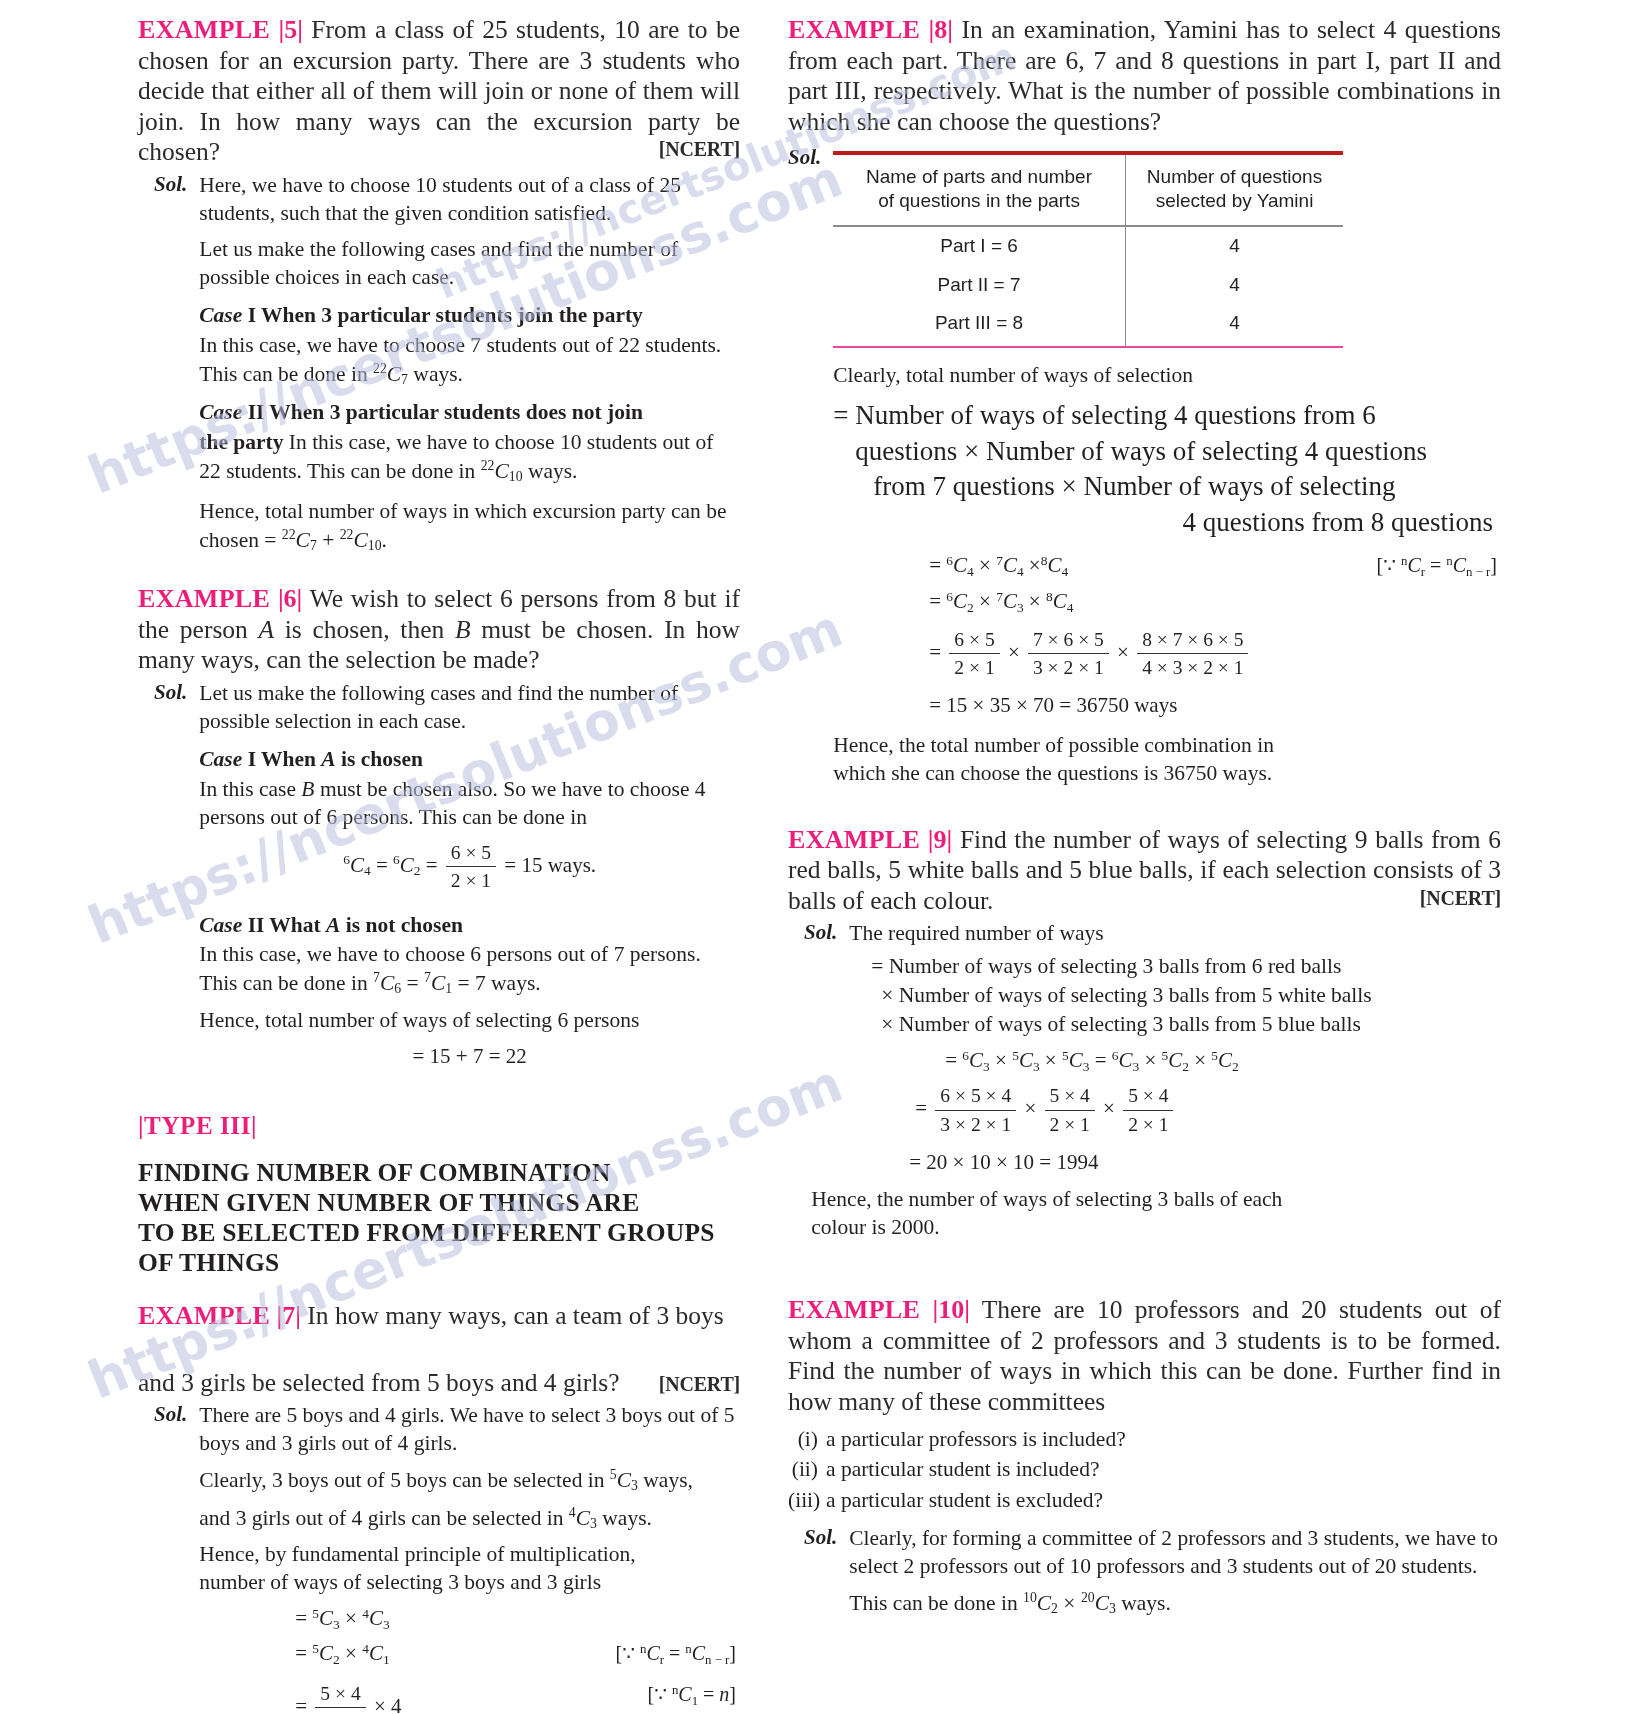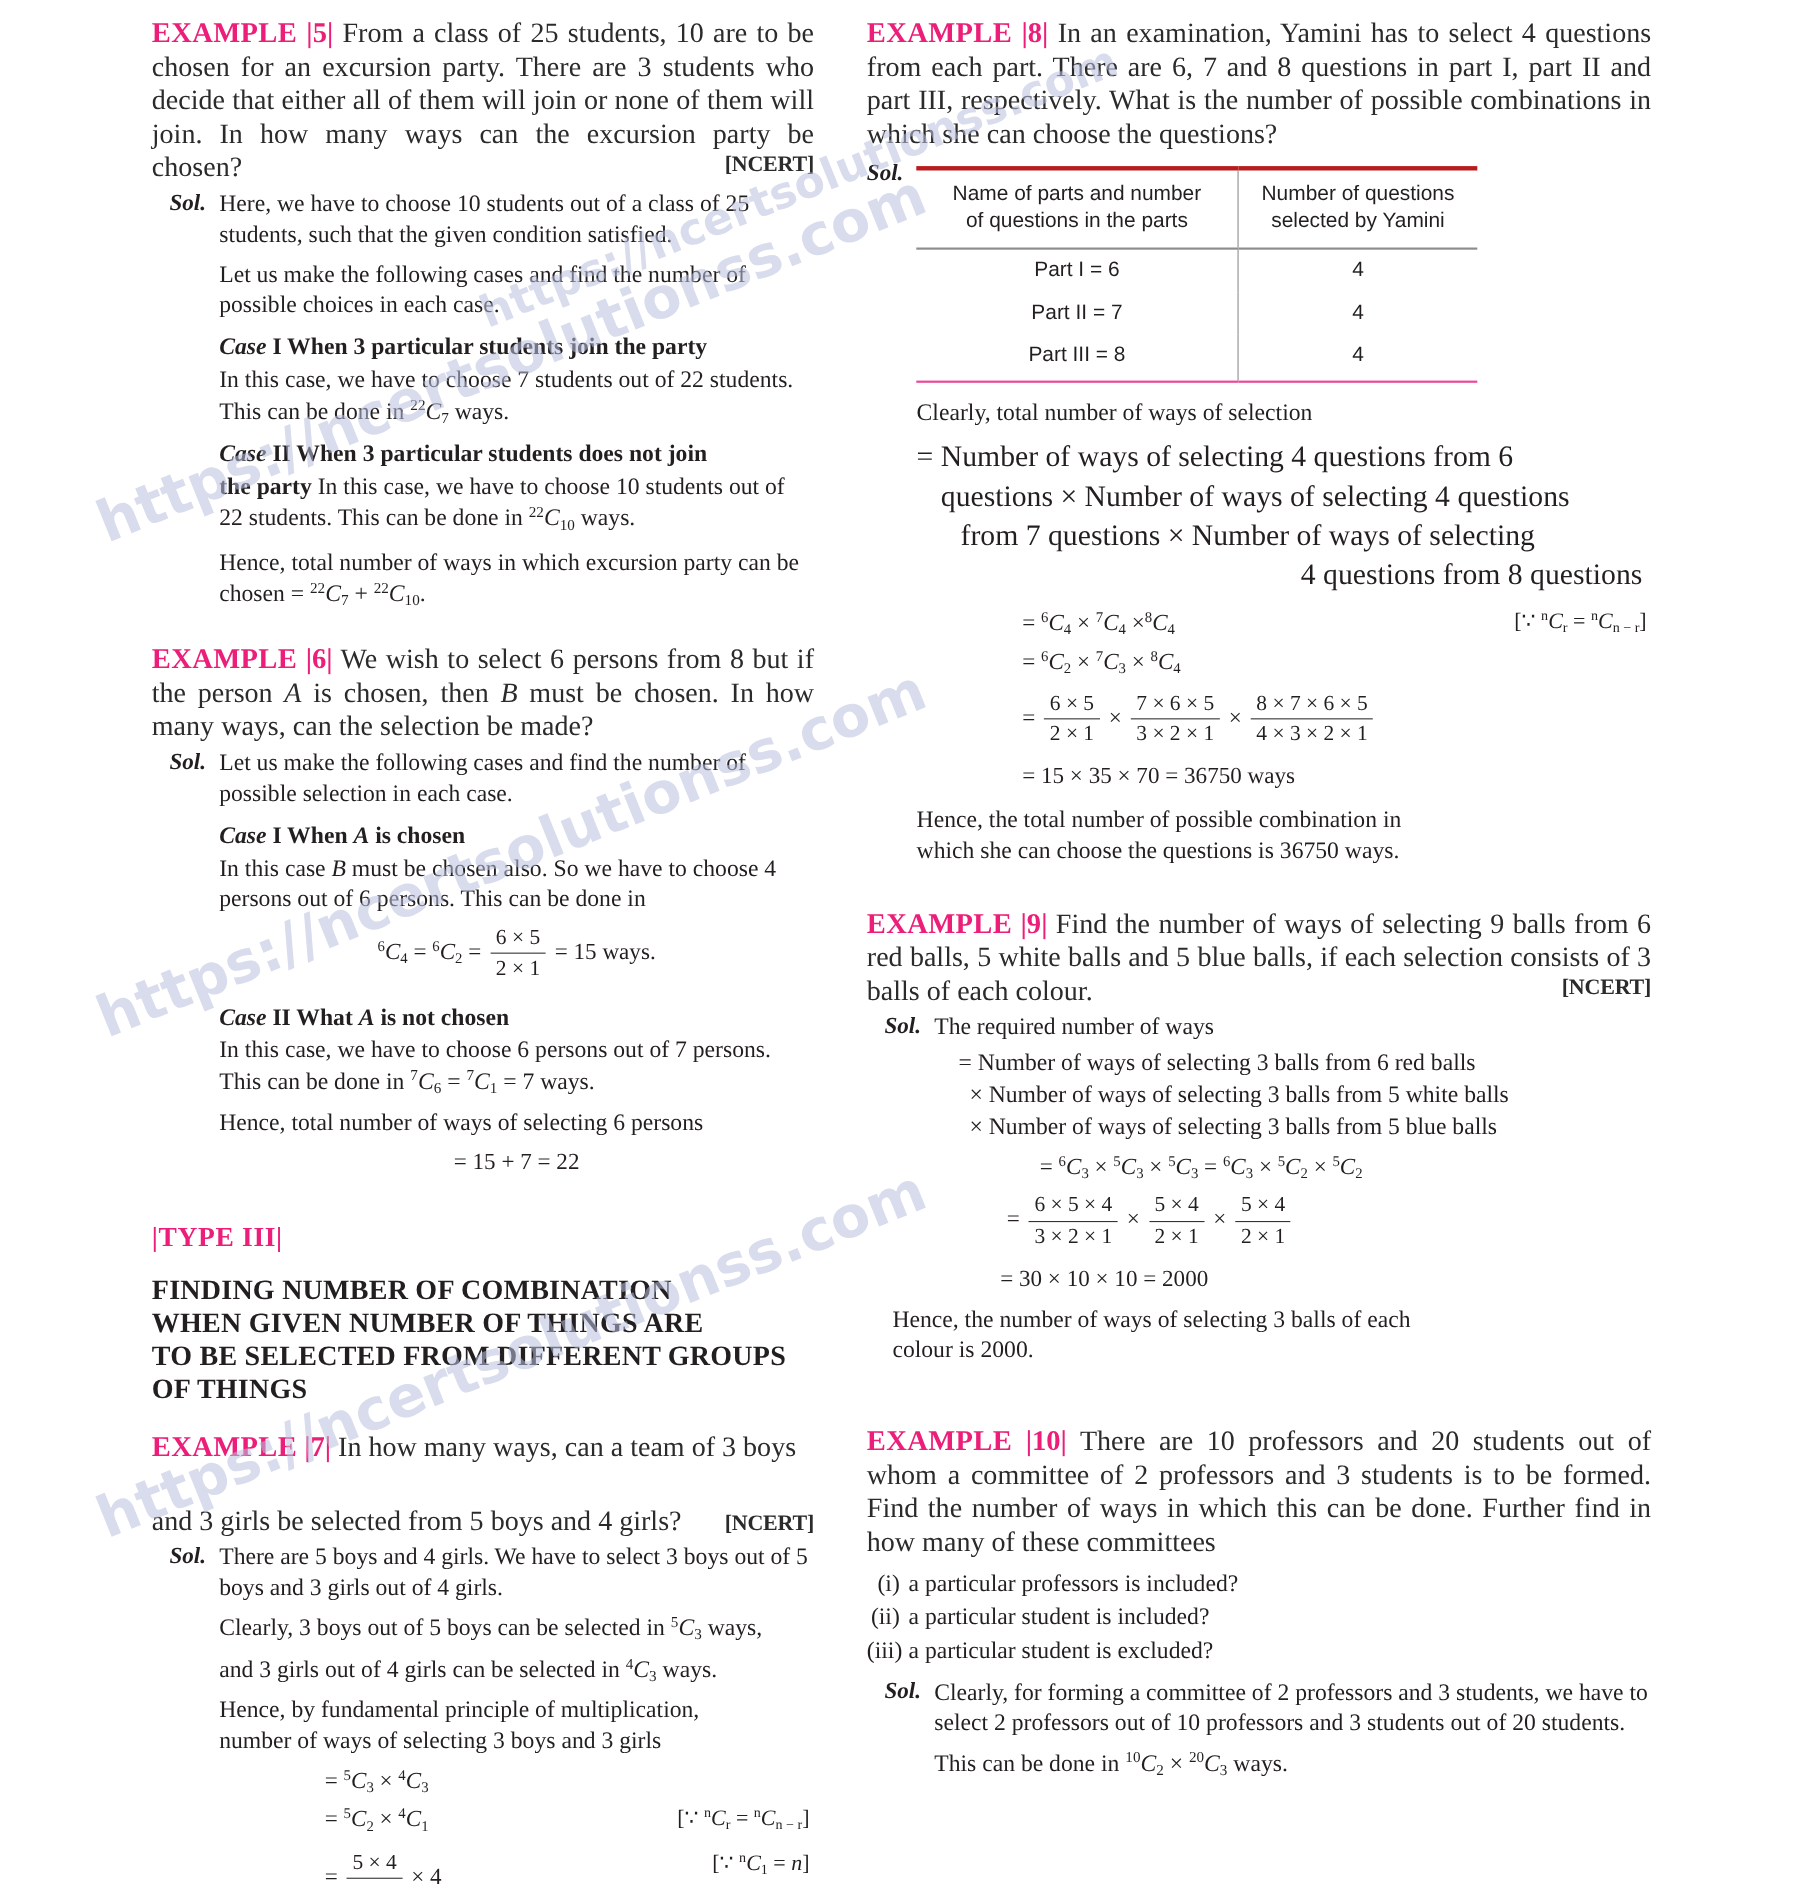--- a/index.html
+++ b/index.html
@@ -389,21 +389,21 @@
 
           <div class="eq-row" style="margin-top:8px;">
             <span class="lhs">= <sup class="c">6</sup><span class="mvar">C</span><sub class="c">3</sub> × <sup class="c">5</sup><span class="mvar">C</span><sub class="c">3</sub> × <sup class="c">5</sup><span class="mvar">C</span><sub class="c">3</sub><span> = </span><sup class="c">6</sup><span class="mvar">C</span><sub class="c">3</sub> × <sup class="c">5</sup><span class="mvar">C</span><sub class="c">2</sub> × <sup class="c">5</sup><span class="mvar">C</span><sub class="c">2</sub></span>
           </div>
 
           <div class="eq-row" style="margin-top:8px;">
             <span class="lhs" style="padding-left:66px;">= <span class="frac"><span class="n">6 × 5 × 4</span><span class="d">3 × 2 × 1</span></span> × <span class="frac"><span class="n">5 × 4</span><span class="d">2 × 1</span></span> × <span class="frac"><span class="n">5 × 4</span><span class="d">2 × 1</span></span></span>
           </div>
 
           <div class="eq-row" style="margin-top:12px;">
-            <span class="lhs" style="padding-left:60px;">= 30 × 10 × 10 = 2000</span>
+            <span class="lhs" style="padding-left:60px;">= 20 × 10 × 10 = 1994</span>
           </div>
 
           <p class="tight" style="margin-top:10px; margin-left:-38px;">
             <span>Hence, the number of ways of selecting 3 balls of each</span><br>
             <span>colour is 2000.</span>
           </p>
         </div>
       </div>
 
       <div class="ex-head" style="margin-top:52px;">

